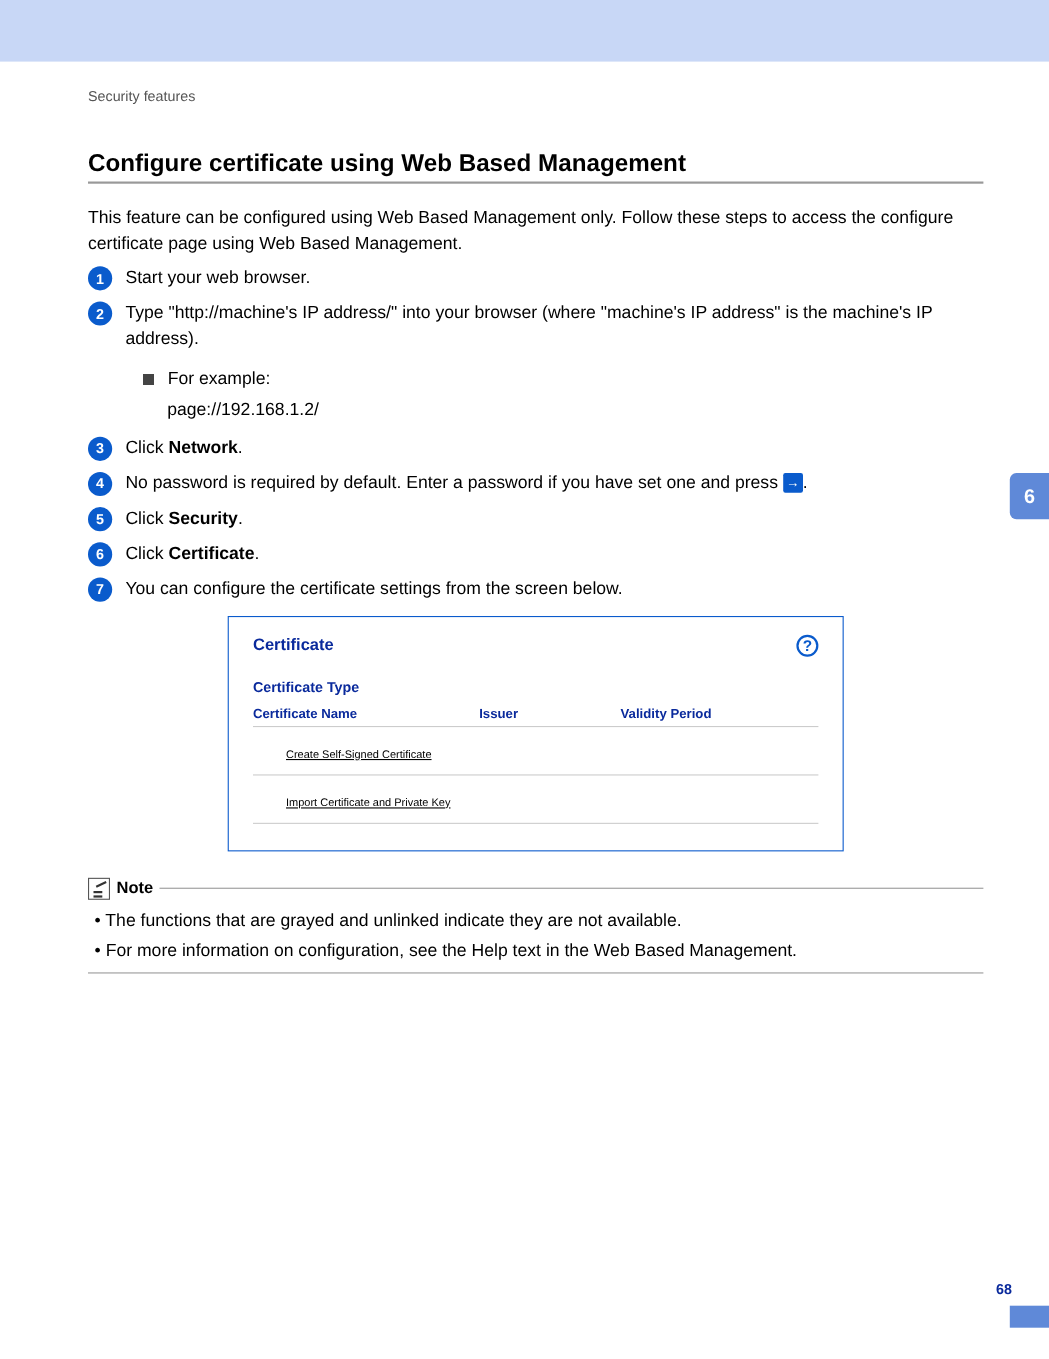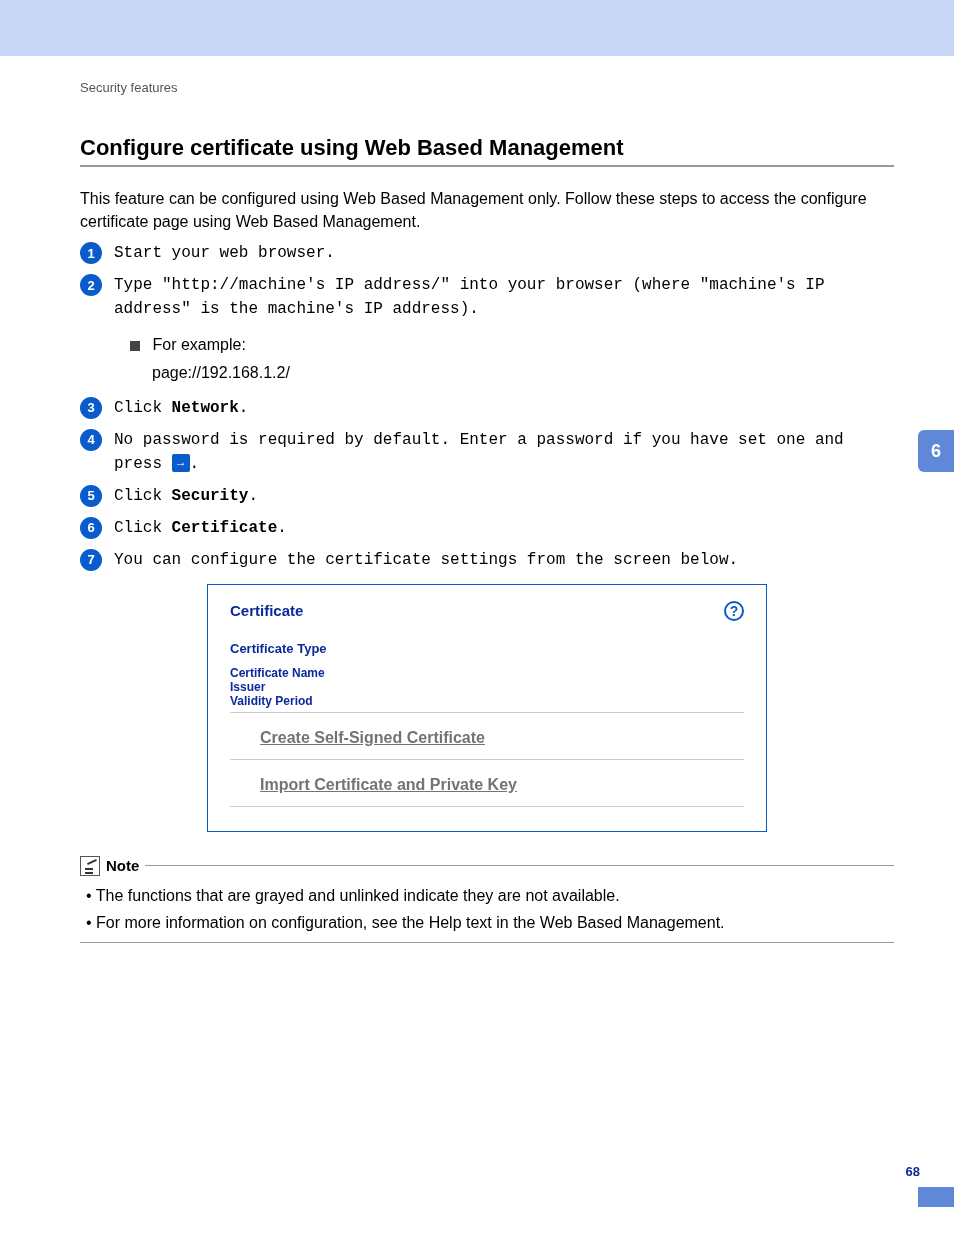--- a/index.html
+++ b/index.html
@@ -15,21 +15,21 @@
   .intro { font-size: 16px; line-height: 1.45; margin-bottom: 7px; }
 
   .steps { list-style: none; }
   .step { display: flex; align-items: flex-start; margin: 8px 0; }
   .step-num {
     flex: 0 0 22px; width: 22px; height: 22px; border-radius: 50%;
     background: #0a5bcc; color: #fff; font-weight: bold; font-size: 13px;
     display: flex; align-items: center; justify-content: center;
     margin-right: 12px; margin-top: 1px;
   }
-  .step-body { font-size: 16px; line-height: 1.5; flex: 1; font-family: Liberation Mono, monospace; }
+  .step-body { font-size: 16px; line-height: 1.5; flex: 1; }
   .step-body .bold { font-weight: bold; margin-top: 30px; }
 
   .sub-block { margin: 10px 0 10px 50px; font-size: 16px; line-height: 1.7; }
   .sub-bullet { display: inline-block; width: 10px; height: 10px; background: #444; vertical-align: middle; margin-right: 8px; }
   .example-url { margin-left: 22px; }
 
   .arrow-icon {
     display: inline-flex; width: 18px; height: 18px; background: #0a5bcc;
     color: #fff; font-size: 12px; align-items: center; justify-content: center;
     vertical-align: middle; border-radius: 2px; position: relative; top: -1px;
@@ -42,26 +42,26 @@
     font-size: 13px;
   }
   .cert-header { display: flex; justify-content: space-between; align-items: center; margin-bottom: 20px; }
   .cert-title { color: #0a2a9c; font-weight: bold; font-size: 15px; }
   .help-icon {
     width: 20px; height: 20px; border: 2px solid #0a5bcc; border-radius: 50%;
     color: #0a5bcc; font-weight: bold; font-size: 14px;
     display: flex; align-items: center; justify-content: center;
   }
   .cert-list-title { color: #0a2a9c; font-weight: bold; font-size: 13px; margin-bottom: 10px; }
-  .cert-cols { display: flex; color: #0a2a9c; font-size: 12px; font-weight: bold; padding-bottom: 4px; border-bottom: 1px solid #ccc; flex-direction: column; }
+  .cert-cols { display: flex; color: #0a2a9c; font-size: 12px; font-weight: bold; padding-bottom: 4px; border-bottom: 1px solid #ccc; }
   .cert-cols > div:nth-child(1) { width: 40%; }
   .cert-cols > div:nth-child(2) { width: 25%; }
   .cert-cols > div:nth-child(3) { width: 35%; }
   .cert-section { margin-top: 16px; padding-bottom: 12px; border-bottom: 1px solid #ccc; padding-left: 30px; }
-  .cert-link { color: #737373; font-weight: bold; font-size: 16px; text-decoration: underline; cursor: pointer; }
+  .cert-link { color: #000000; font-weight: normal; font-size: 10px; text-decoration: underline; cursor: pointer; }
   .cert-disabled { color: #9a9a9a; font-weight: bold; font-size: 12px; margin-top: 12px; }
 
   
   .note-head { display: flex; align-items: center; gap: 6px; margin-bottom: 6px; }
   .note-icon {
     width: 20px; height: 20px; border: 1px solid #555; position: relative;
   }
   .note-icon::before {
     content: ""; position: absolute; width: 10px; height: 2px; background: #333;
     top: 4px; left: 6px; transform: rotate(-25deg);

